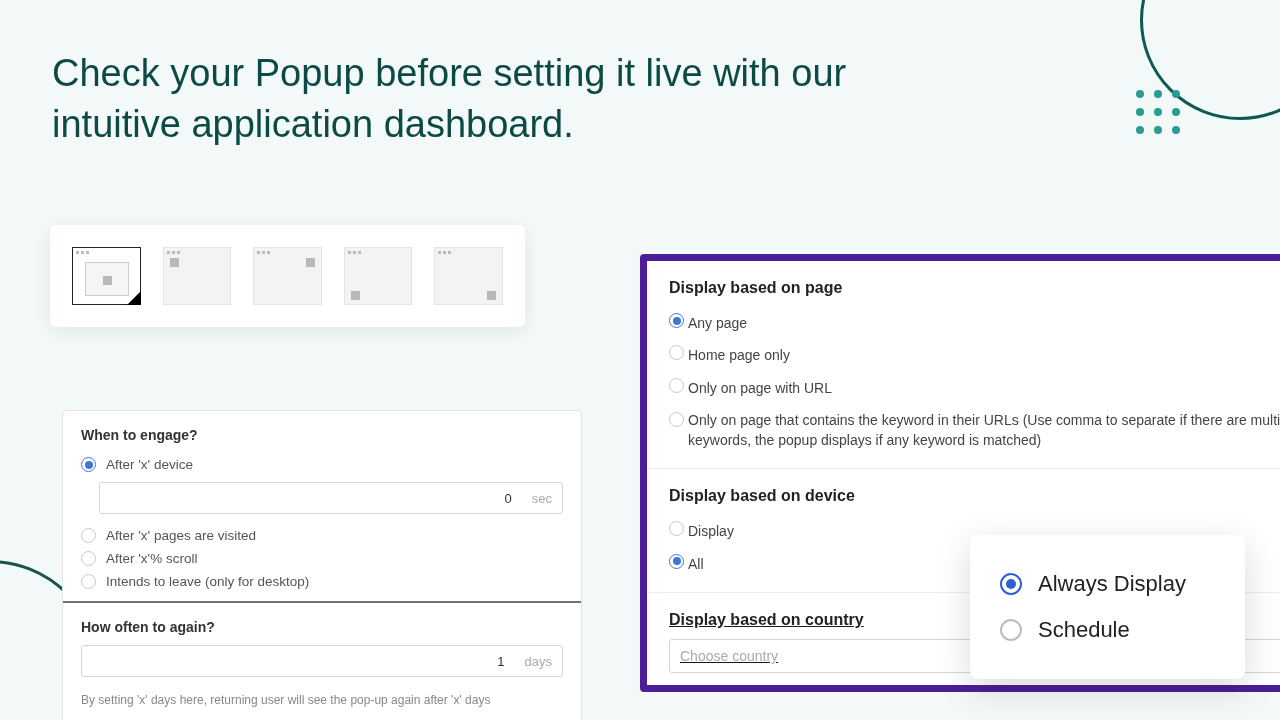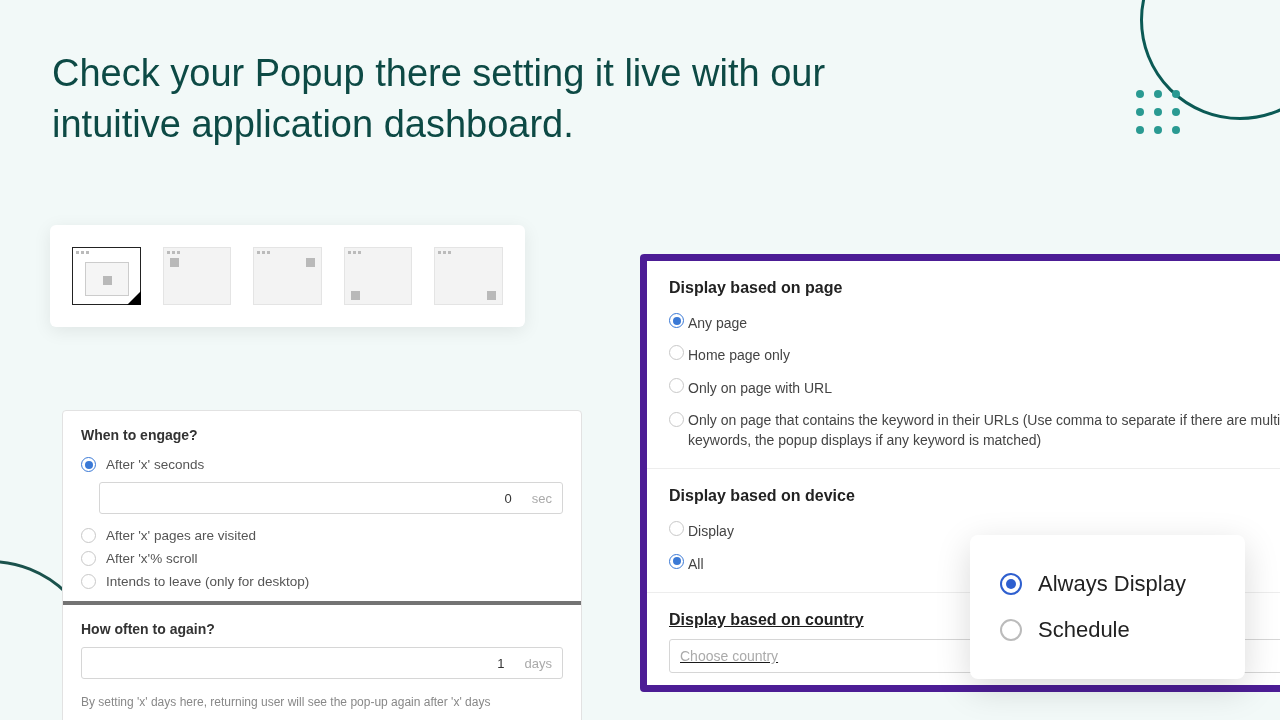--- a/index.html
+++ b/index.html
@@ -81,21 +81,21 @@
   .tpl .dot { position:absolute; width:9px; height:9px; background:#b9b9b9; }
 
   .engage-card {
     position: absolute;
     top: 410px; left: 62px;
     width: 520px;
     background: #fff;
     border: 1px solid #e2e2e2;
     border-radius: 4px;
   }
-  .engage-section { padding: 16px 18px 8px; border-bottom: 4px solid #737373; }
+  .engage-section { padding: 16px 18px 8px; border-bottom: 2px solid #737373; }
   .engage-section:last-child { border-bottom: none; }
   .sec-title { font-size: 14px; font-weight: 600; color: #333; margin-bottom: 10px; }
   .radio-row { display:flex; align-items:center; gap:10px; font-size: 13.5px; color:#555; padding: 4px 0; }
   .radio {
     width: 15px; height: 15px; border-radius: 50%;
     border: 1.5px solid #c8c8c8; display:inline-block; position: relative; flex-shrink: 0;
   }
   .radio.checked { border-color: #3a79d6; }
   .radio.checked::after {
     content:""; position:absolute; inset:2.5px; border-radius:50%; background:#3a79d6;
@@ -157,21 +157,21 @@
     <span></span>
   <span></span>
     <span></span>
     <span></span>
   <span></span>
     <span></span>
     <span></span>
 </div>
 <div class="decor-arc-bl"></div>
 
-<h1 class="headline">Check your Popup there setting it live with our intuitive application dashboard.</h1>
+<h1 class="headline">Check your Popup before setting it live with our intuitive application dashboard.</h1>
 
 <div class="templates-card">
   <div class="tpl selected">
     <div class="topbar">
         <i></i>
         <i></i>
         <i></i>
       </div>
     <div class="box" style="left:12px;top:14px;width:44px;height:34px;background:#f5f5f5;"></div>
     <div class="dot" style="left:30px;top:28px;"></div>
@@ -208,21 +208,21 @@
       </div>
     <div class="dot" style="right:6px;bottom:4px;"></div>
   </div>
 </div>
 
 <div class="engage-card">
   <div class="engage-section">
     <div class="sec-title">When to engage?</div>
     <div class="radio-row">
       <span class="radio checked"></span>
-      <span>After 'x' seconds</span>
+      <span>After 'x' device</span>
     </div>
     <div class="num-input">
       <span class="val">0</span>
       <span class="unit">sec</span>
     </div>
     <div class="radio-row">
       <span class="radio"></span>
       <span>After 'x' pages are visited</span>
     </div>
     <div class="radio-row">

